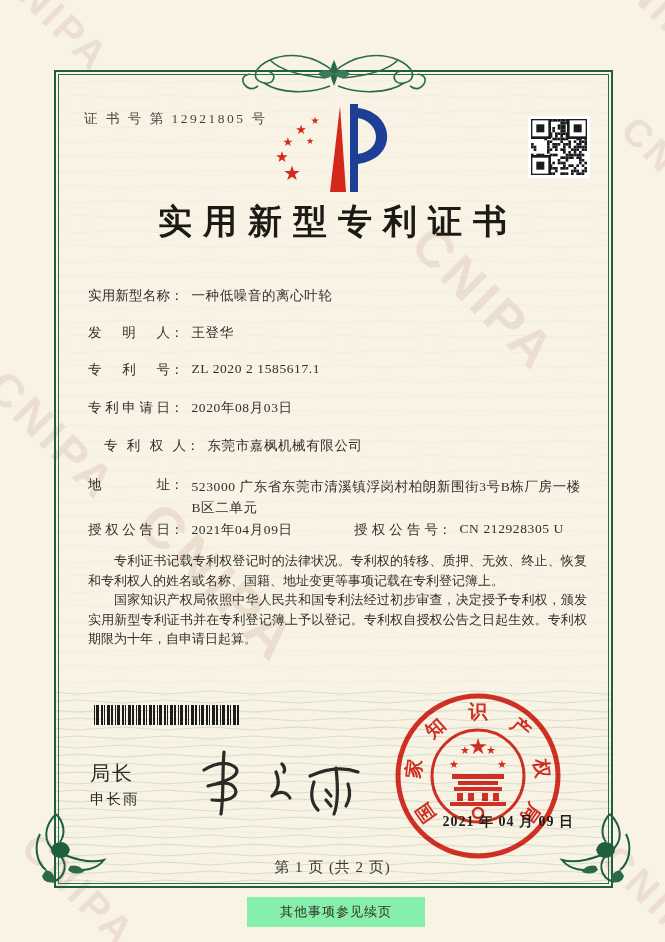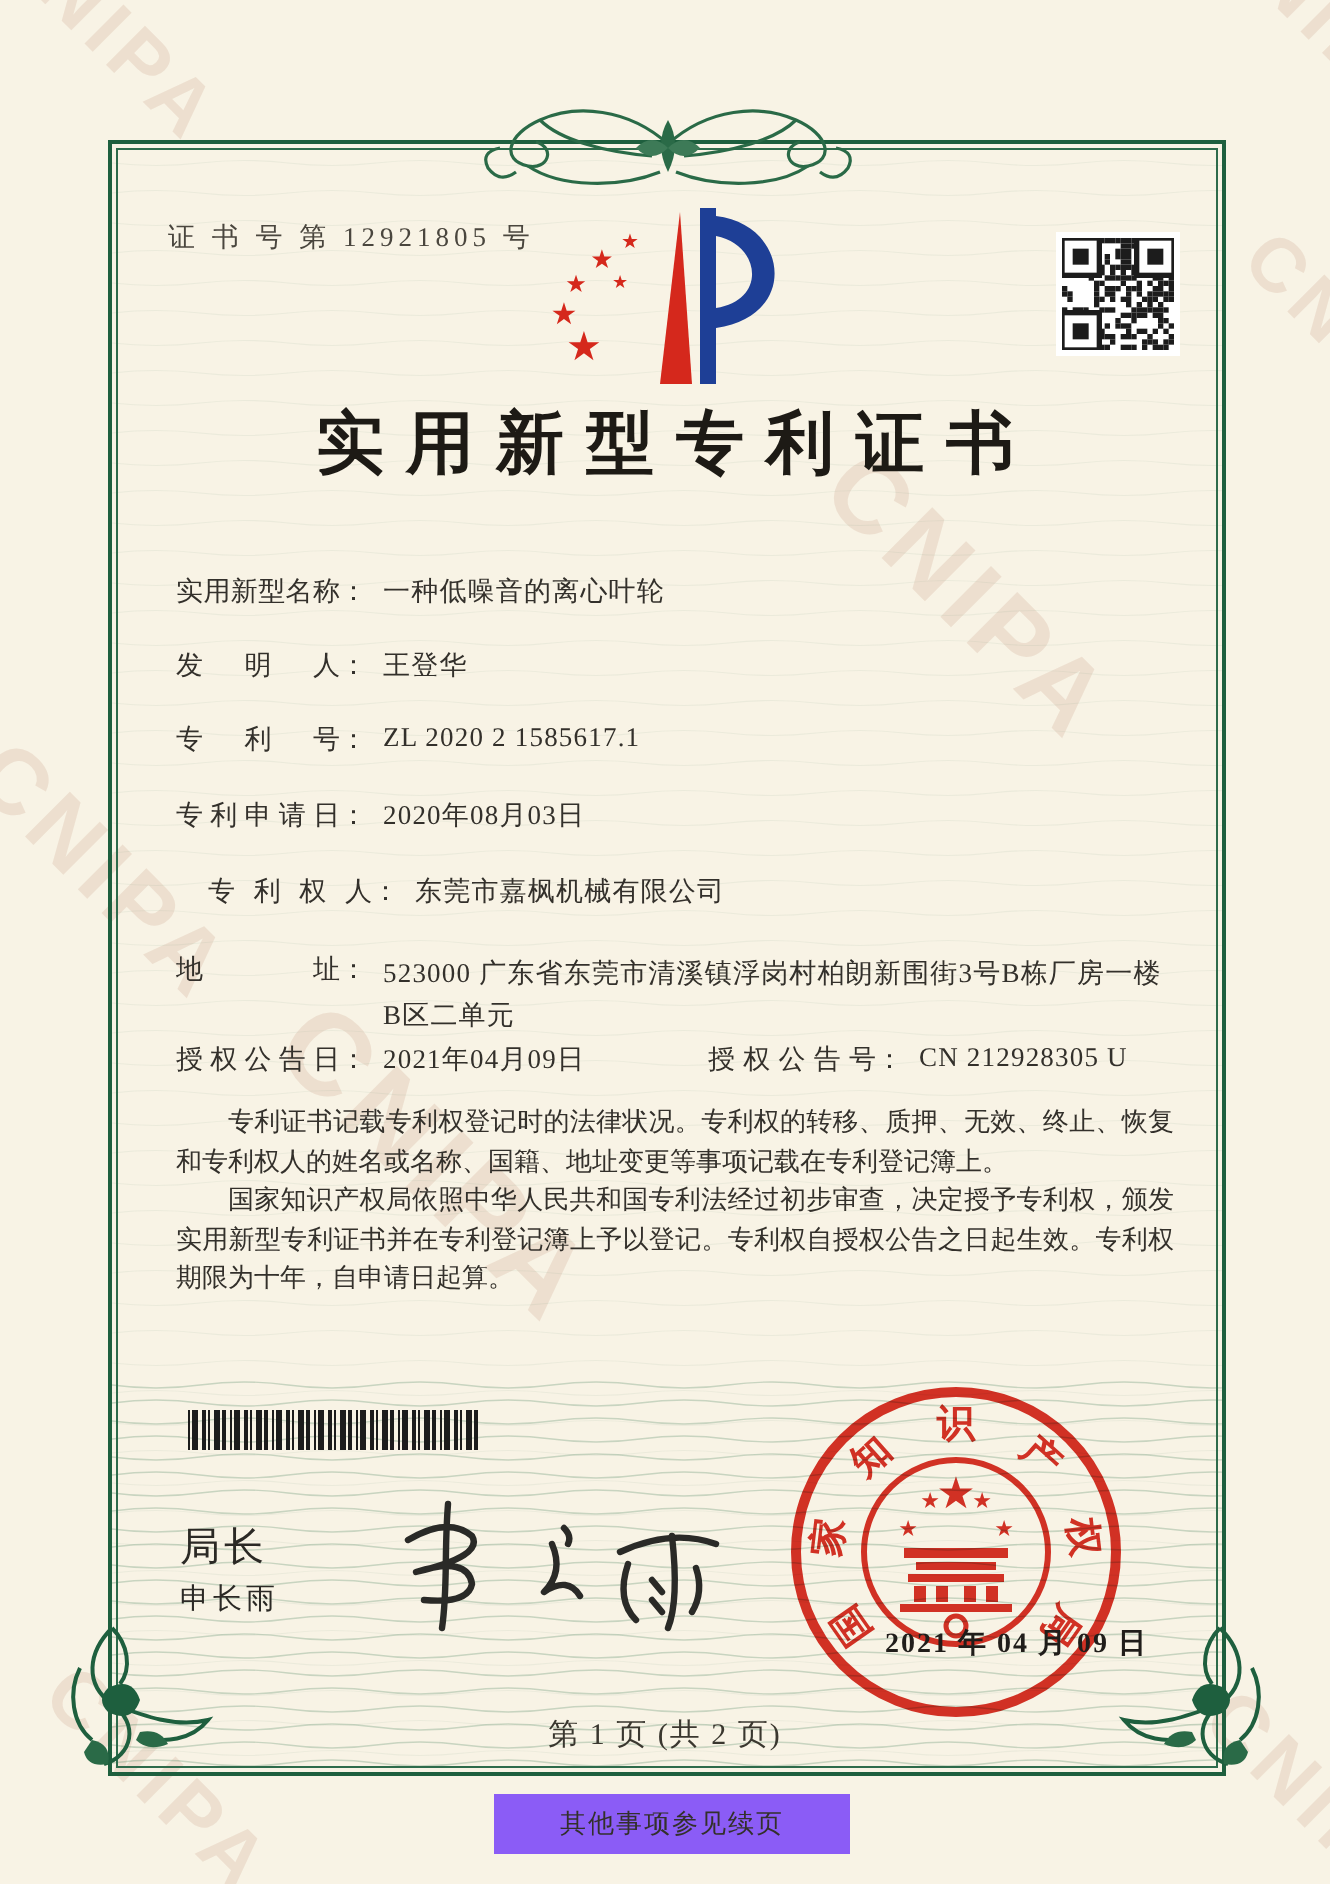--- a/index.html
+++ b/index.html
@@ -65,21 +65,21 @@
   .seal { position:absolute; left:392px; top:690px; mix-blend-mode:multiply; opacity:0.95; }
   .seal-date {
     position:absolute; left:404px; top:813px; width:170px; text-align:right;
     font-size:14px; font-weight:bold; color:#201d1a; letter-spacing:1px; z-index:5;
   }
   
   .page-info { position:absolute; left:0; top:858px; width:665px; text-align:center;
     font-size:15px; color:#3a372f; letter-spacing:1px; }
   .cont-note {
     position:absolute; left:247px; top:897px; width:178px; height:30px;
-    background:#8b5cf6; text-align:center; line-height:30px;
+    background:#86efac; text-align:center; line-height:30px;
     font-size:13px; color:#33302b; letter-spacing:1px;
   }
   .ornament { position:absolute; pointer-events:none; }
 </style>
 </head>
 <body>
 
 <div class="page">
 
   <span class="wm" style="left:-18px;top:-8px;font-size:40px;">CNIPA</span>

